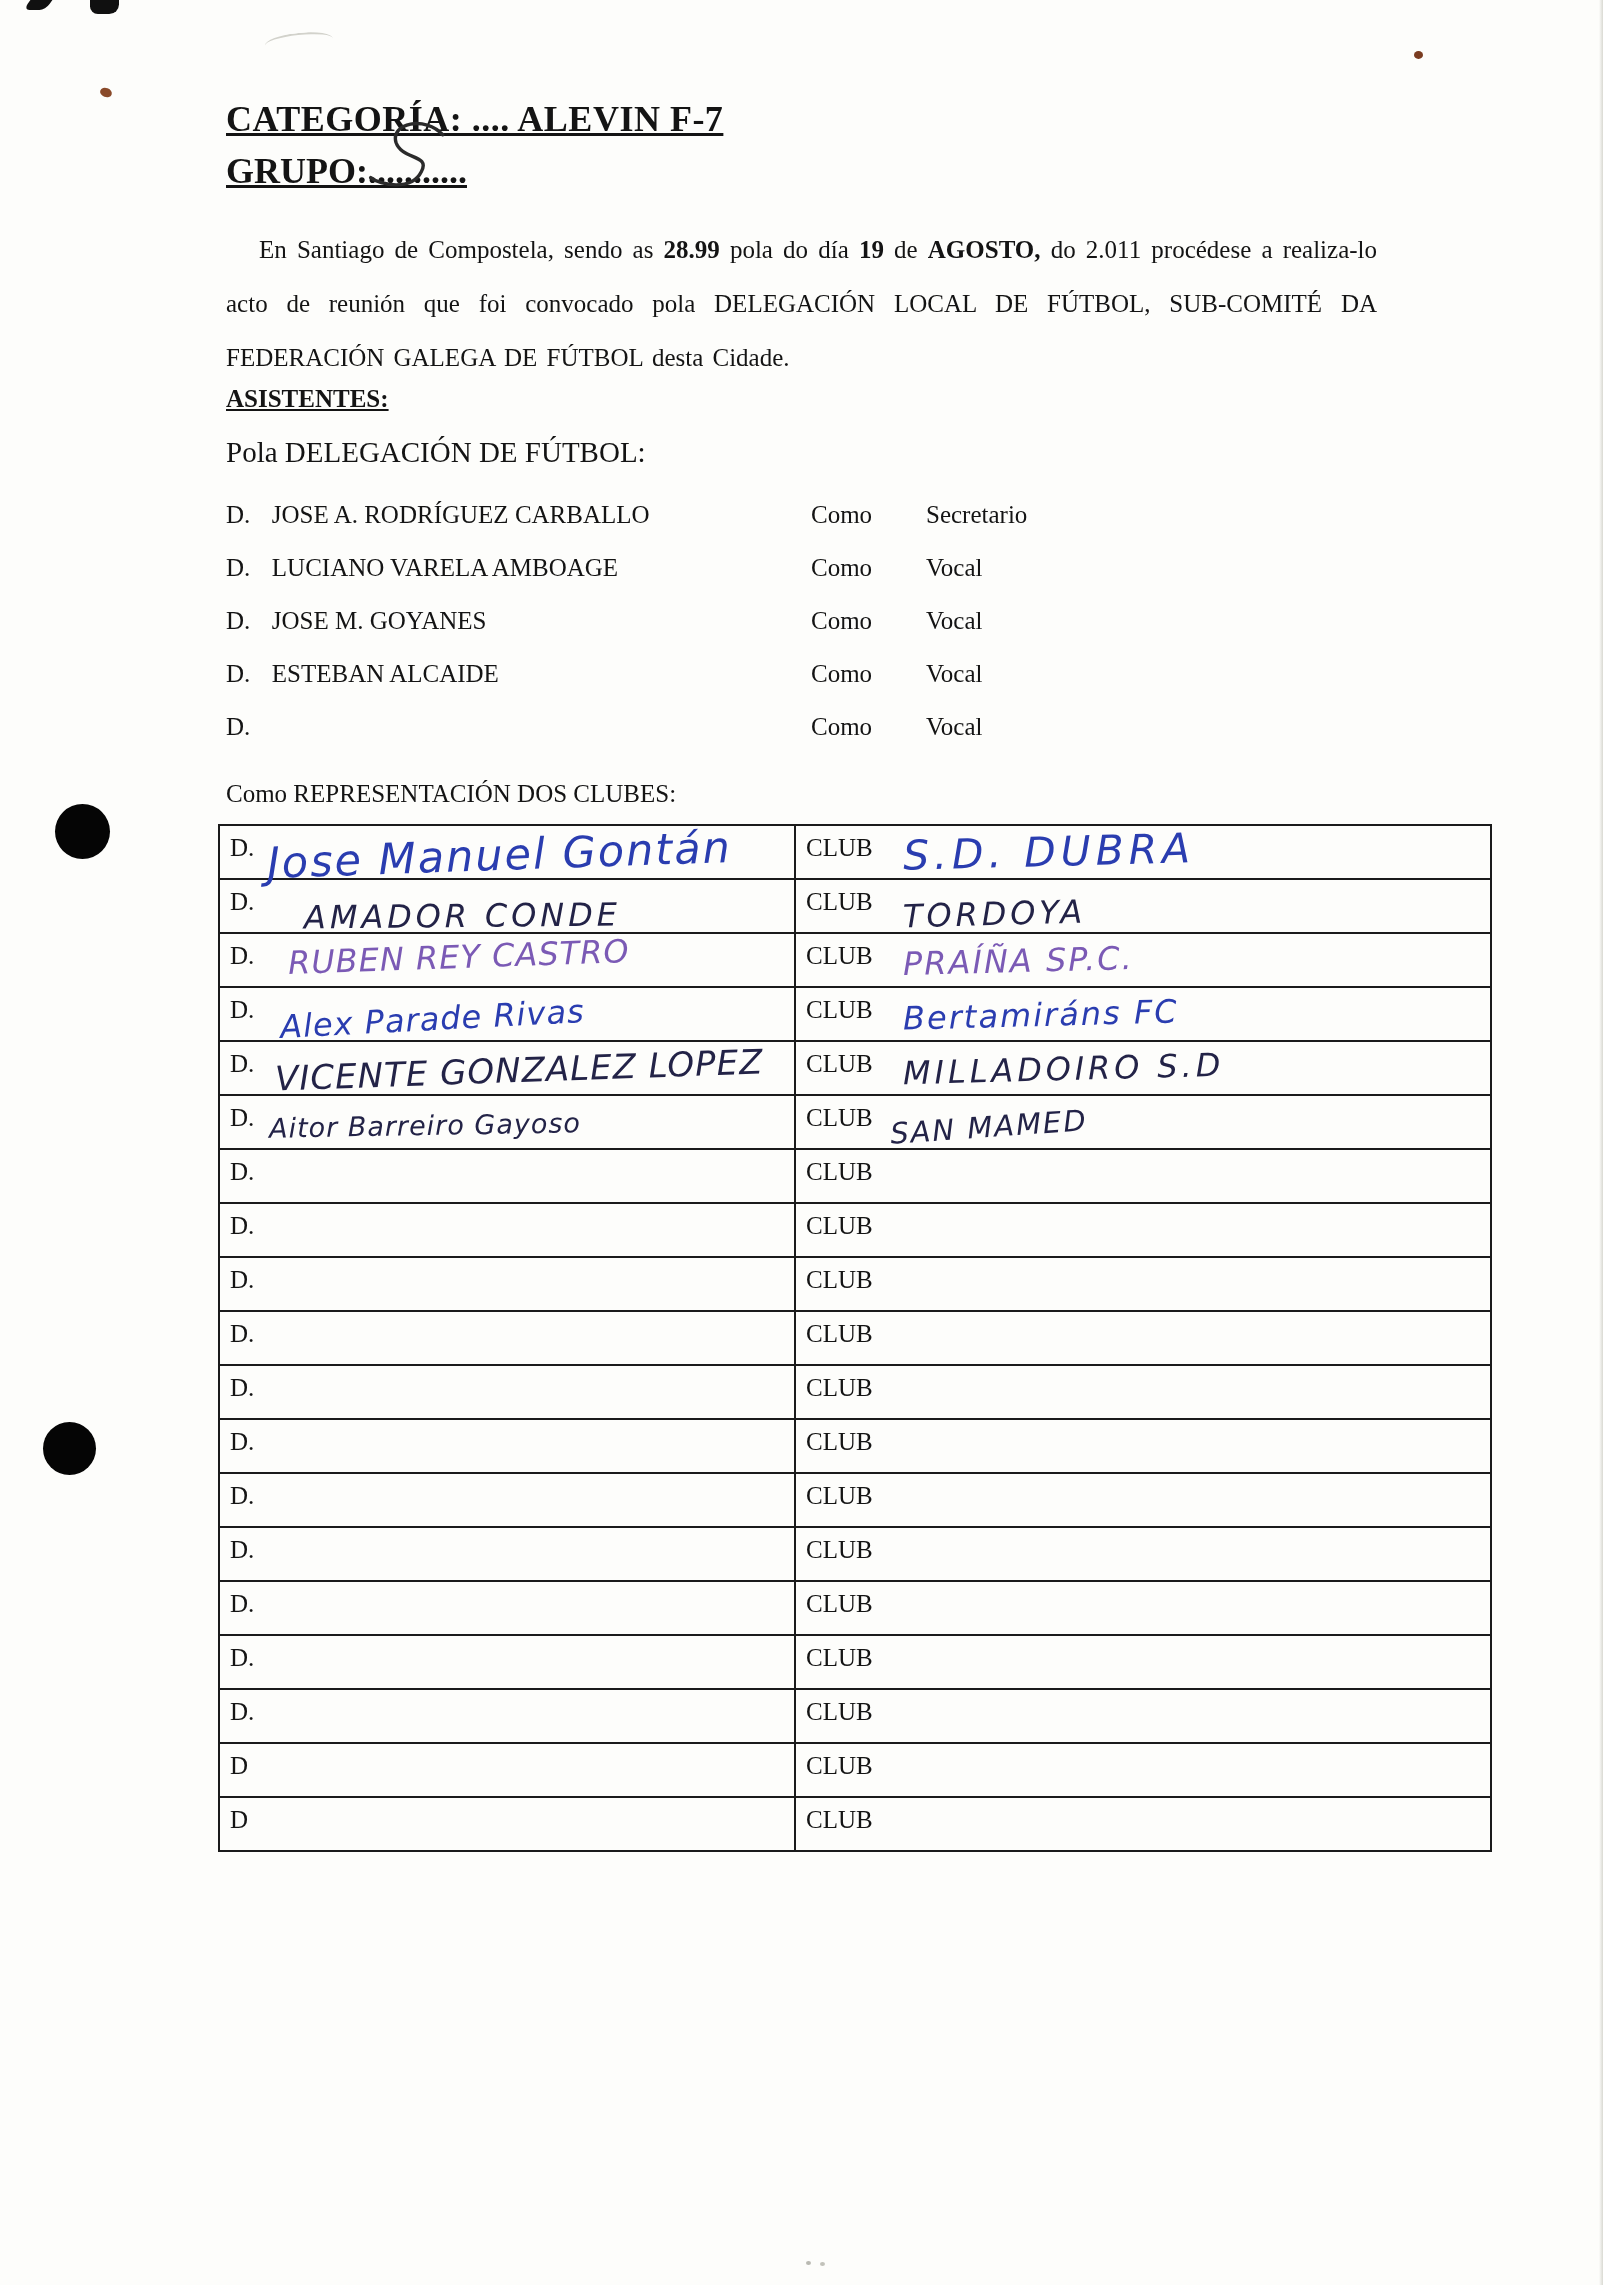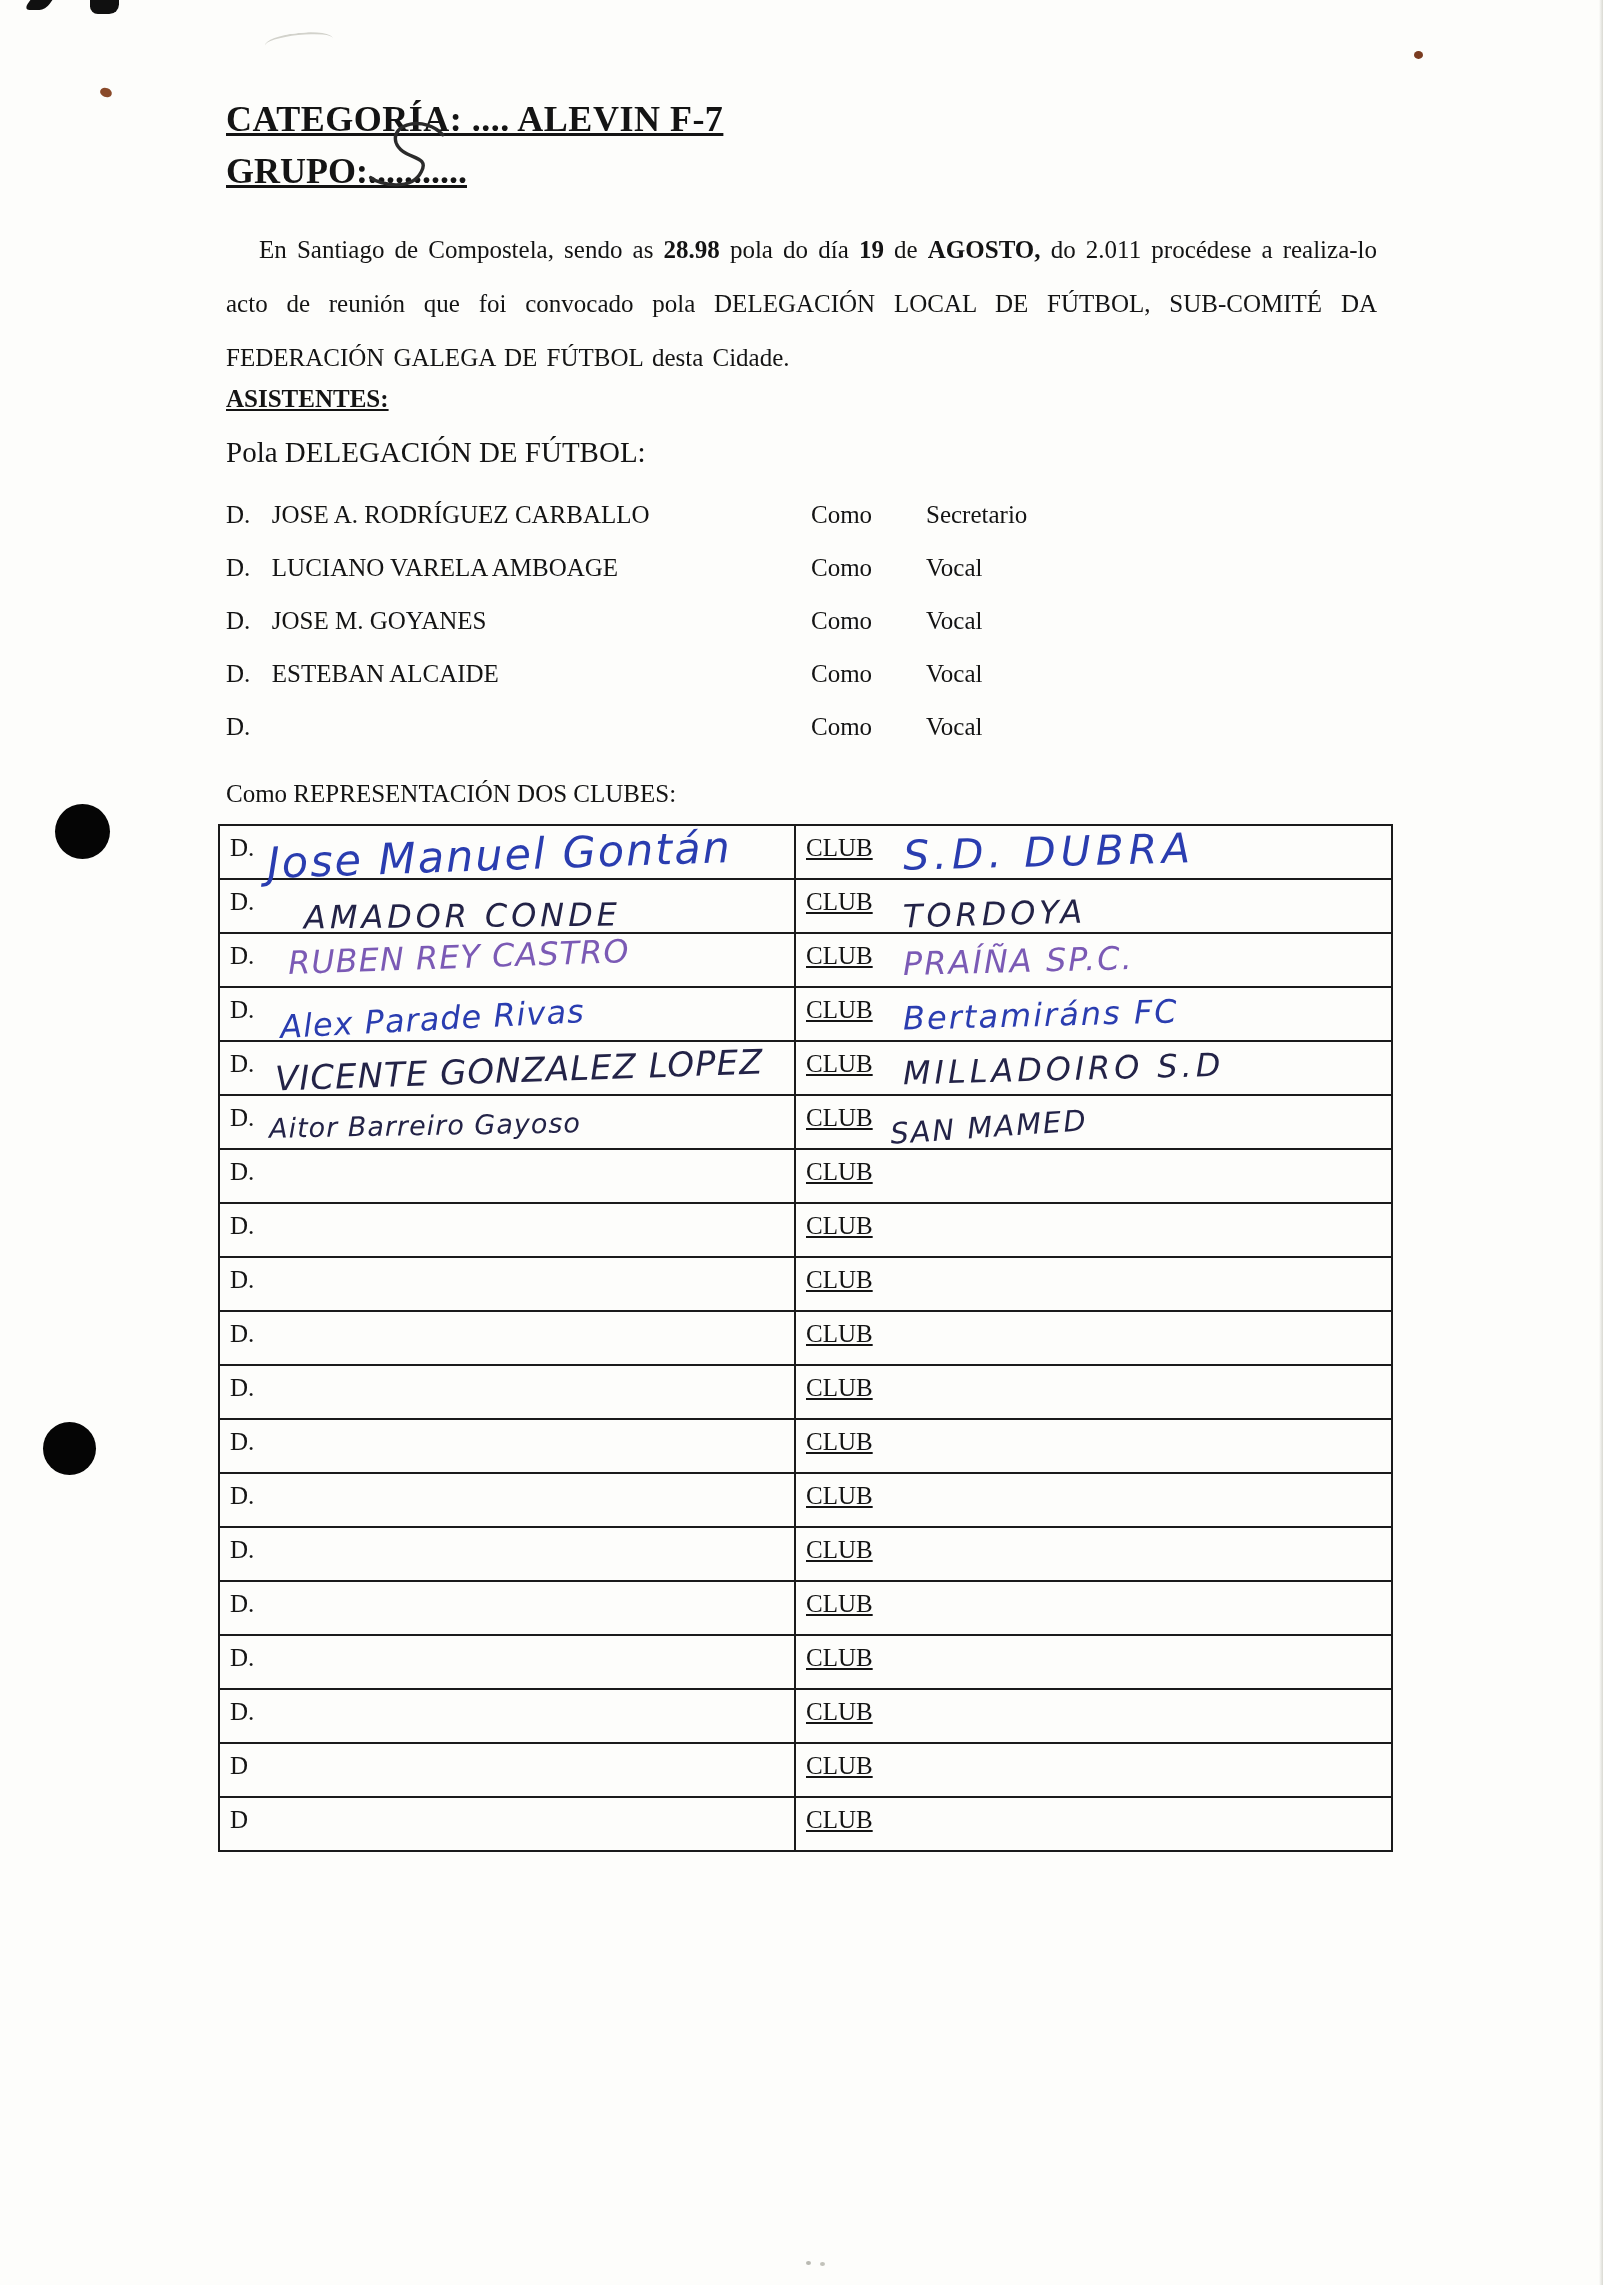--- a/index.html
+++ b/index.html
@@ -75,21 +75,21 @@
   table.clubs {
     border-collapse: collapse; table-layout: fixed;
     margin-top: 15.6px; margin-left: -7.8px; width: 1173px;
   }
   table.clubs td {
     border: 2px solid #1b1b1b; height: 54px;
     vertical-align: top; position: relative;
     padding: 7.8px 9.8px 0 9.8px; font-size: 25px;
   }
   td.name-col { width: 576px; }
-  td.club-col { width: 597px; text-decoration: underline; }
+  td.club-col { width: 696px; }
 
   .hand {
     position: absolute; white-space: nowrap;
     font-family: "DejaVu Sans", sans-serif; font-style: italic;
     z-index: 2;
   }
   .hand-name { left: 60px; top: 9.8px; font-size: 32px; transform: rotate(-2deg); letter-spacing: 1px; }
   .hand-club { left: 107px; top: 7.8px; font-size: 32px; transform: rotate(-1.5deg); letter-spacing: 2px; }
   tr:nth-child(1) .hand-name { font-size: 43px; top: 3.9px; left: 47px; letter-spacing: 2px; }
   tr:nth-child(1) .hand-club { font-size: 41px; top: 2px; letter-spacing: 4.9px; }
@@ -122,21 +122,21 @@
 
     <div class="title">CATEGORÍA: .... ALEVIN F-7</div>
 
     <div class="grupo-line">
       <span>GRUPO:...........</span>
       <svg class="grupo-scribble" width="107" height="82" viewBox="0 0 110 84">
         <path d="M84,14 C66,-6 30,2 36,22 C42,40 72,34 62,52 C52,72 20,66 10,58" fill="none" stroke="#2b2b2b" stroke-width="3.5" stroke-linecap="round"></path>
       </svg>
     </div>
 
-    <p class="intro"><span>En Santiago de Compostela, sendo as </span><b>28.98</b><span> pola do día </span><b>19</b><span> de </span><b>AGOSTO,</b><span> do 2.011 procédese a realiza-lo acto de reunión que foi convocado pola DELEGACIÓN LOCAL DE FÚTBOL, SUB-COMITÉ DA FEDERACIÓN GALEGA DE FÚTBOL desta Cidade.</span></p>
+    <p class="intro"><span>En Santiago de Compostela, sendo as </span><b>28.99</b><span> pola do día </span><b>19</b><span> de </span><b>AGOSTO,</b><span> do 2.011 procédese a realiza-lo acto de reunión que foi convocado pola DELEGACIÓN LOCAL DE FÚTBOL, SUB-COMITÉ DA FEDERACIÓN GALEGA DE FÚTBOL desta Cidade.</span></p>
 
     <div class="asist-heading">ASISTENTES:</div>
     <div class="subheading">Pola DELEGACIÓN DE FÚTBOL:</div>
 
     <div class="attendees">
         <div class="att-row">
           <div><span class="att-prefix">D.</span><span>JOSE A. RODRÍGUEZ CARBALLO</span></div>
           <div>Como</div>
           <div>Secretario</div>
         </div>

